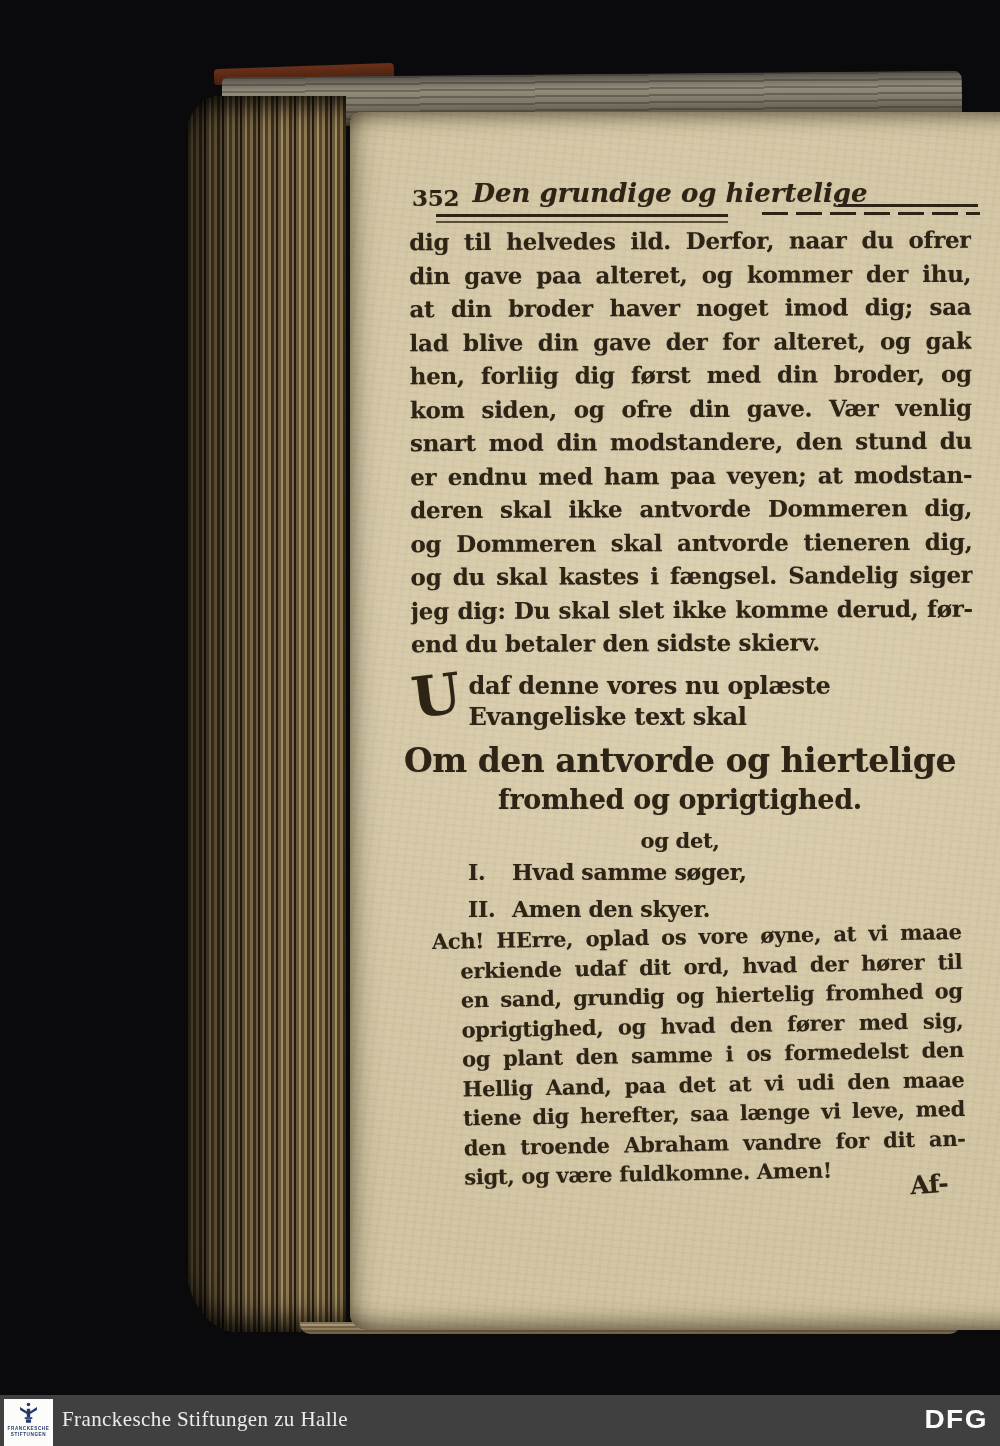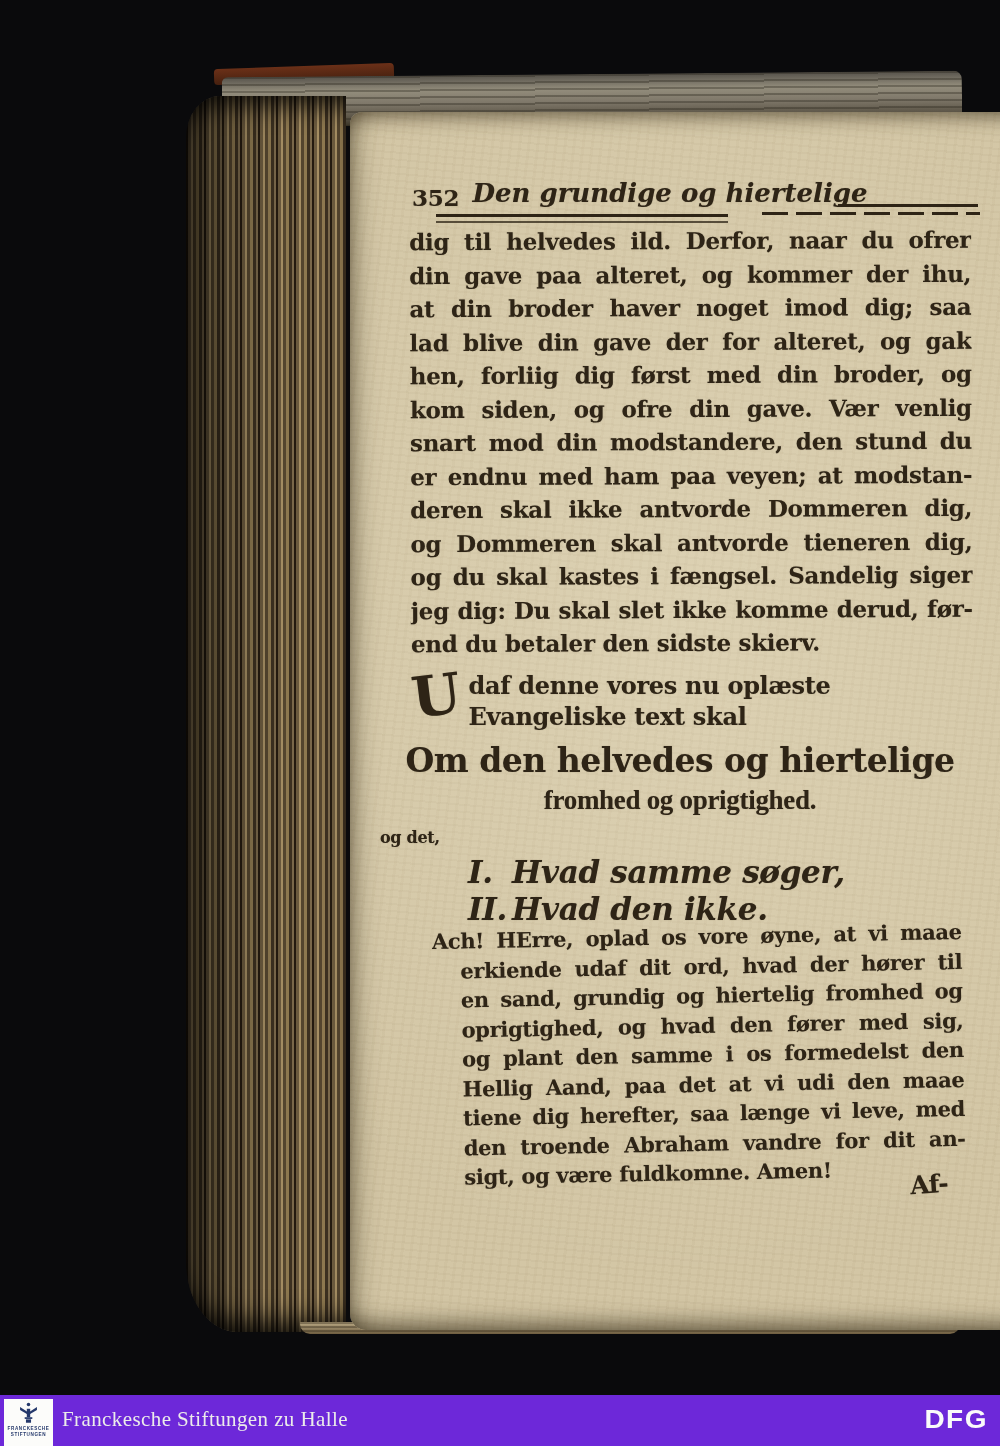--- a/index.html
+++ b/index.html
@@ -90,42 +90,42 @@
 
   .intro{ position:absolute; left:62px; top:558px; width:562px; }
   .dropcap{
     float:left; font-size:56px; line-height:46px; font-weight:bold;
     margin:2px 8px 0 0; transform:rotate(-7deg);
   }
   .intro-line{ font-size:24px; line-height:31px; }
 
   .section-heading{ position:absolute; left:30px; top:628px; width:600px; text-align:center; }
   .heading-l1{ font-size:33px; line-height:42px; letter-spacing:-0.5px; }
-  .heading-l2{ font-size:27px; line-height:36px;font-family:Liberation Serif, serif; }
-
-  .subhead{ position:absolute; left:30px; top:716px; width:600px; font-size:16px; }
+  .heading-l2{ font-size:27px; line-height:36px; }
+
+  .subhead{ position:absolute; left:30px; top:716px; width:600px; text-align:center; font-size:21px; }
 
   .list{ position:absolute; left:118px; top:742px; }
-  .list-item{ font-size:31px; line-height:37px;font-style:italic; }
+  .list-item{ font-size:22px; line-height:37px; }
   .list-numeral{ display:inline-block; min-width:44px; }
 
   .prayer{ position:absolute; left:84px; top:810px; width:530px; transform:rotate(-1.1deg); }
   .pline{
     font-size:21px; line-height:29.5px; height:29.5px; overflow:hidden;
     padding-left:28px; text-align:justify; text-align-last:justify;
   }
   .pline.first{ padding-left:0; }
   .pline.last{ text-align-last:left; }
 
   .catchword{ position:absolute; left:560px; top:1058px; font-size:25px; transform:rotate(-4deg); }
 
   
   .bar{
     position:absolute; left:0; top:1395px; width:1000px; height:51px;
-    background:#6d28d9;
+    background:#404040;
   }
   .logo-box{
     position:absolute; left:4px; top:4px; width:49px; height:47px;
     background:#fcfcfa; display:flex; flex-direction:column; align-items:center;
     padding-top:3px;
   }
   .emblem{ width:21px; height:22px; }
   .logo-text{
     margin-top:2px; text-align:center; color:#24386b;
     font-family:"Liberation Sans", sans-serif; font-weight:bold;
@@ -176,32 +176,32 @@
       <div class="bline">jeg dig: Du skal slet ikke komme derud, før-</div>
       <div class="bline last">end du betaler den sidste skierv.</div>
     </div>
 
     <div class="intro blk">
       <span class="dropcap">U</span>
       <div class="intro-line">daf denne vores nu oplæste Evangeliske text skal</div>
     </div>
 
     <div class="section-heading blk">
-      <div class="heading-l1">Om den helvedes og hiertelige</div>
+      <div class="heading-l1">Om den antvorde og hiertelige</div>
       <div class="heading-l2">fromhed og oprigtighed.</div>
     </div>
 
     <div class="subhead blk">og det,</div>
 
     <div class="list blk">
       <div class="list-item">
         <span class="list-numeral">I.</span><span>Hvad samme søger,</span>
       </div>
       <div class="list-item">
-        <span class="list-numeral">II.</span><span>Hvad den ikke.</span>
+        <span class="list-numeral">II.</span><span>Amen den skyer.</span>
       </div>
     </div>
 
     <div class="prayer blk">
       <div class="pline first">Ach! HErre, oplad os vore øyne, at vi maae</div>
       <div class="pline">erkiende udaf dit ord, hvad der hører til</div>
       <div class="pline">en sand, grundig og hiertelig fromhed og</div>
       <div class="pline">oprigtighed, og hvad den fører med sig,</div>
       <div class="pline">og plant den samme i os formedelst den</div>
       <div class="pline">Hellig Aand, paa det at vi udi den maae</div>

